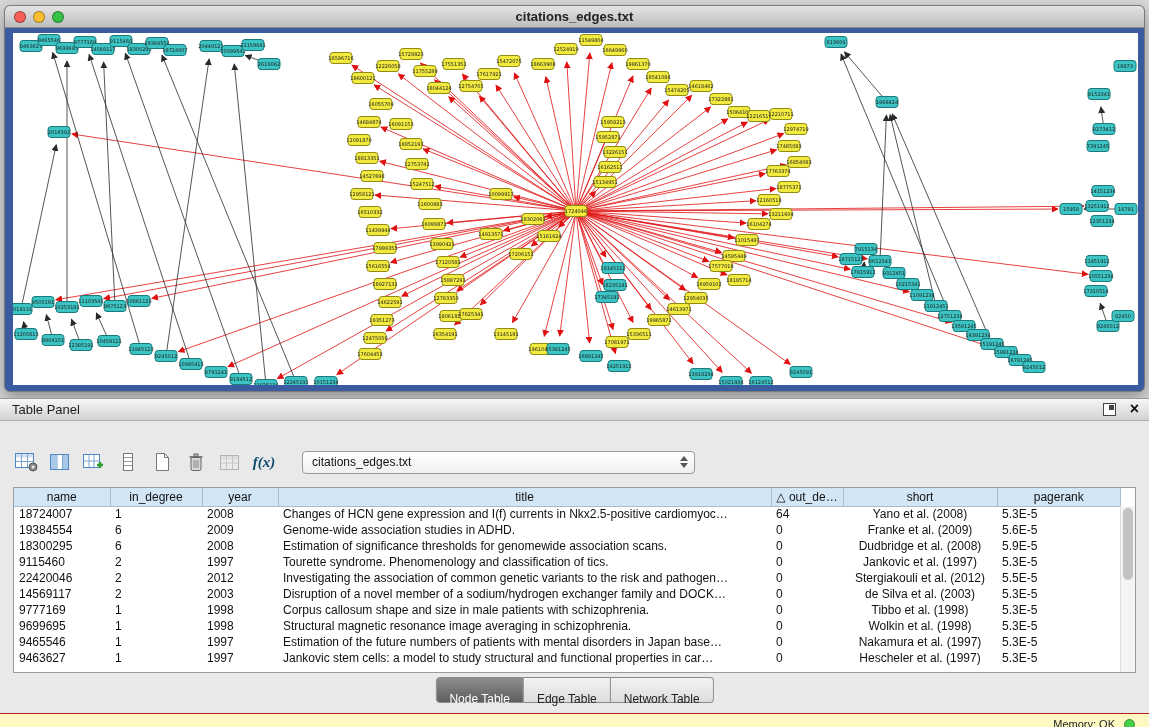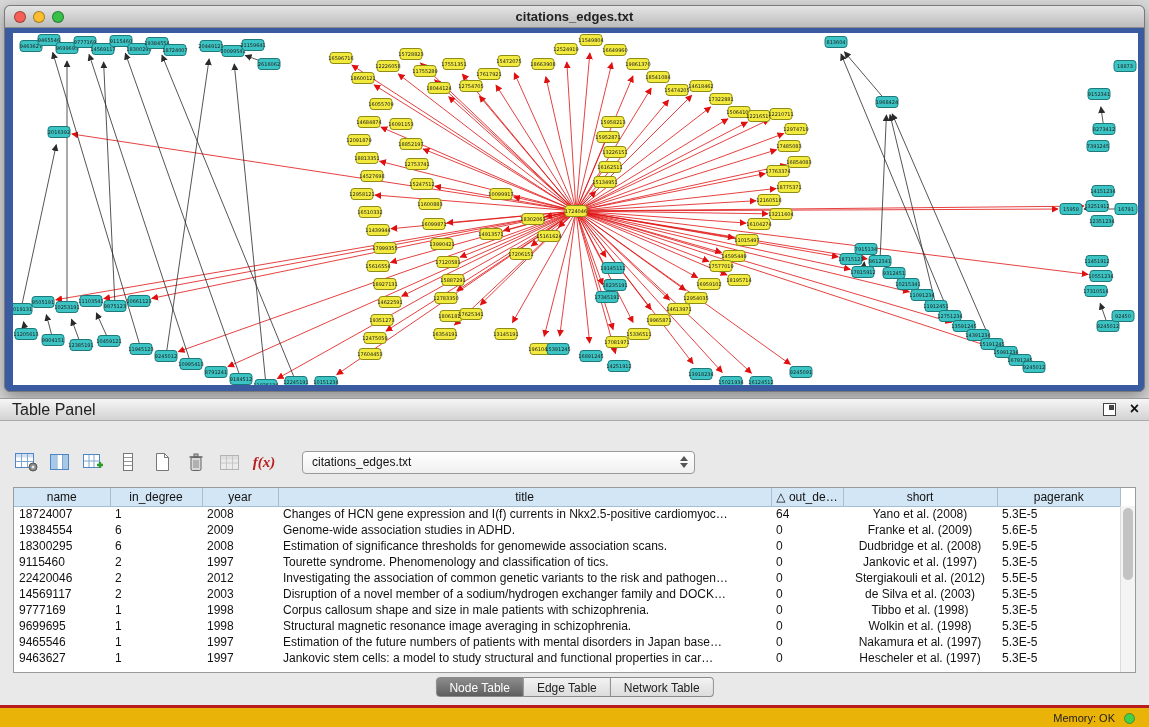--- a/index.html
+++ b/index.html
@@ -31,29 +31,29 @@
 
   
   .panel {
     position: absolute; left: 0; top: 398px; width: 1149px; height: 329px;
     background: #e9e9e9; border-top: 1px solid #9a9a9a;
   }
   .panel-header {
     height: 22px; background: linear-gradient(#f6f6f6, #d2d2d2);
     border-bottom: 1px solid #ababab; position: relative;
   }
-  .panel-title { position: absolute; left: 12px; top: 0; line-height: 22px; font-size: 16px; color: #222; }
+  .panel-title { position: absolute; left: 12px; top: 0; line-height: 22px; font-size: 13px; color: #222; }
   .panel-actions { position: absolute; right: 10px; top: 3px; display: flex; gap: 14px; align-items: center; }
   .float-ic { width: 13px; height: 13px; border: 1px solid #444; position: relative; background: #fff; }
   .float-ic::after { content: ""; position: absolute; right: 1px; top: 1px; width: 5px; height: 5px; background: #444; }
   .close-ic { font-size: 16px; font-weight: bold; color: #111; line-height: 14px; cursor: default; }
 
   .toolbar { position: absolute; left: 14px; top: 50px; height: 26px; display: flex; align-items: center; gap: 10px; }
   .ticon { width: 24px; height: 22px; display: flex; align-items: center; justify-content: center; }
-  .fx { font-family: "Liberation Serif", serif; font-style: italic; font-weight: bold; font-size: 15px; color: #b91c1c; }
+  .fx { font-family: "Liberation Serif", serif; font-style: italic; font-weight: bold; font-size: 15px; color: #0c4a6e; }
   .dropdown {
     margin-left: 16px; width: 393px; height: 23px; background: linear-gradient(#ffffff, #f0f0f0);
     border: 1px solid #9a9a9a; border-radius: 4px; display: flex; align-items: center;
     padding: 0 6px 0 9px; font-size: 12px; color: #111;
   }
   .dropdown .val { flex: 1; }
   .spin { display: flex; flex-direction: column; gap: 2px; align-items: center; }
   .tri-up { width: 0; height: 0; border-left: 4px solid transparent; border-right: 4px solid transparent; border-bottom: 5px solid #555; }
   .tri-dn { width: 0; height: 0; border-left: 4px solid transparent; border-right: 4px solid transparent; border-top: 5px solid #555; }
 
@@ -77,31 +77,31 @@
   table.data th:nth-child(3), table.data td:nth-child(3) { width: 76px; }
   table.data th:nth-child(4), table.data td:nth-child(4) { width: 493px; }
   table.data th:nth-child(5), table.data td:nth-child(5) { width: 72px; }
   table.data th:nth-child(6), table.data td:nth-child(6) { width: 154px; text-align: center; }
   table.data td:nth-child(5) { text-align: left; }
   .vscroll { position: absolute; right: 0; top: 18px; bottom: 0; width: 15px; background: #f4f4f4; border-left: 1px solid #dcdcdc; }
   .vthumb { margin: 2px; height: 72px; background: #c3c3c3; border-radius: 6px; }
 
   .tabs { position: absolute; left: 50%; transform: translateX(-50%); top: 278px; display: flex; }
   .tab {
-    padding: 1px 13px; height: 20px; line-height: 19px; font-size: 12px; color: #222;
+    padding: 12px 13px; height: 20px; line-height: 19px; font-size: 12px; color: #222;
     border: 1px solid #8a8a8a; background: linear-gradient(#f3f3f3, #dcdcdc);
   }
   .tab + .tab { border-left: none; }
   .tab:first-child { border-radius: 4px 0 0 4px; }
   .tab:last-child { border-radius: 0 4px 4px 0; }
   .tab.selected { background: linear-gradient(#8d8d8d, #5e5e5e); color: #fff; }
 
   .statusbar {
-    position: absolute; left: 0; bottom: 0; width: 100%; height: 22px;
-    background: #eab308; border-top: 3px solid #b91c1c;
+    position: absolute; left: 0; bottom: 0; width: 100%; height: 14px;
+    background: #fef9c3; border-top: 1px solid #b91c1c;
   }
   .mem { position: absolute; right: 34px; top: 4px; font-size: 11px; color: #222; }
   .mem-dot { position: absolute; right: 14px; top: 5px; width: 11px; height: 11px; border-radius: 50%; border: 1px solid #4b8a38; }
 </style>
 </head>
 <body>
 
 <div class="net-window" style="background: rgb(58, 91, 160);">
   <div class="titlebar">
     <div class="traffic">

